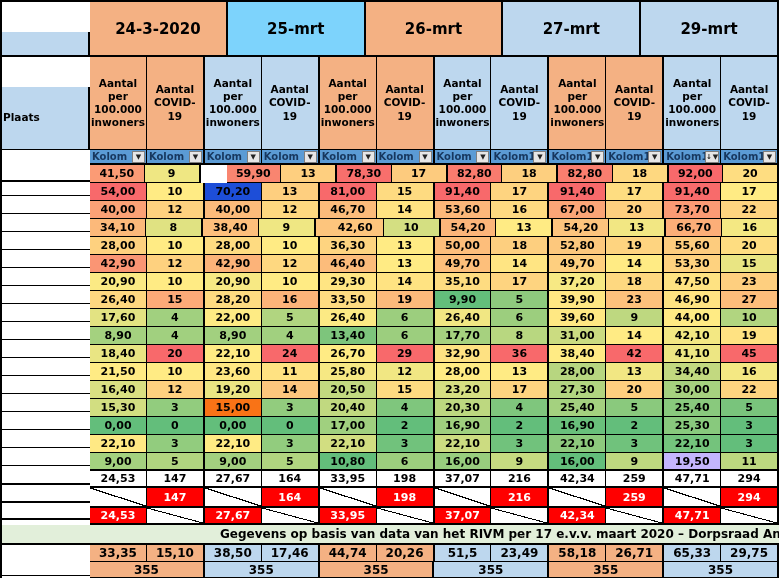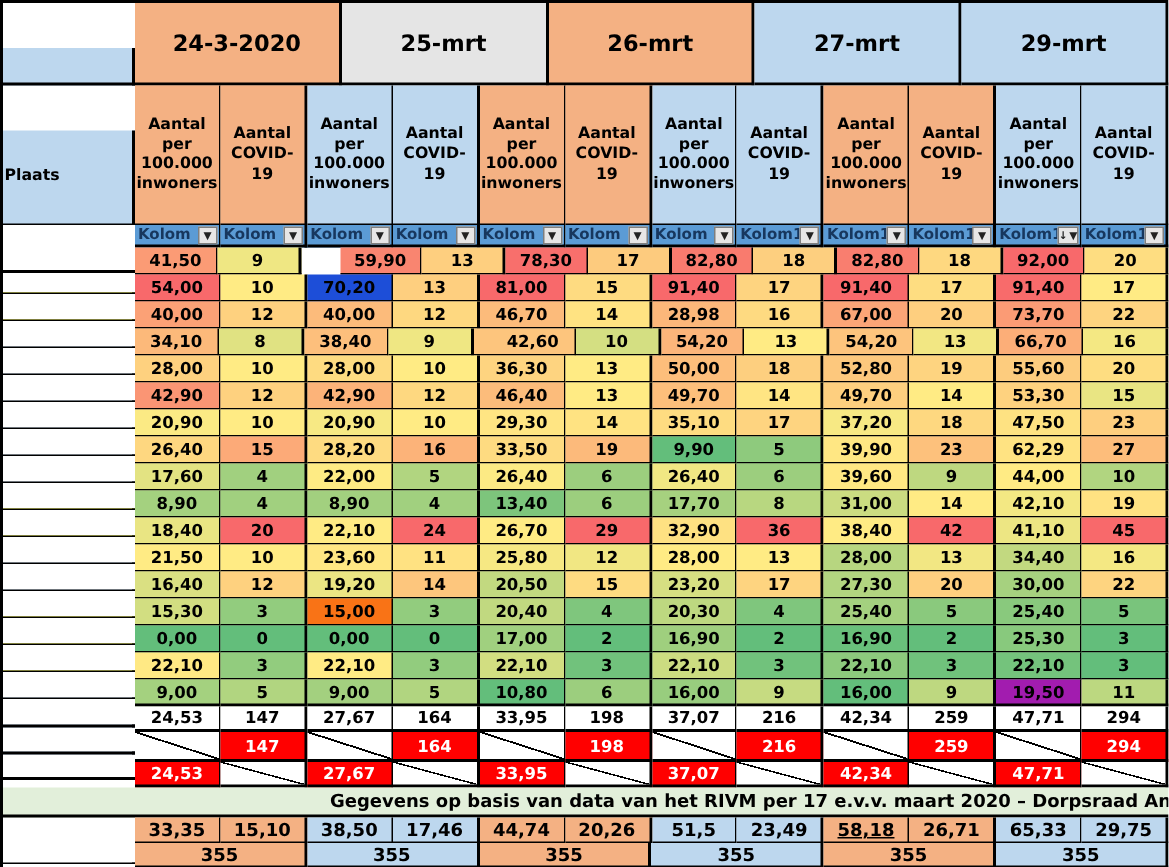--- a/index.html
+++ b/index.html
@@ -43,21 +43,21 @@
              display:flex;align-items:center;font-weight:bold;font-size:12px;white-space:nowrap;overflow:hidden;padding-left:218px;}
   .end-label{justify-content:flex-end;white-space:nowrap;background:#fff;padding-right:3px;}
 </style>
 </head>
 <body>
 
 <div class="sheet">
   <div class="row r-hdr1 tb" id="hdr1">
       <div class="c label-col gr" style="background: rgb(189, 215, 238);"></div>
       <div class="c c2 gr" style="background: rgb(244, 177, 131);">24-3-2020</div>
-      <div class="c c2 gr" style="background: #e5e5e5;">25-mrt</div>
+      <div class="c c2 gr" style="background: #7dd3fc;">25-mrt</div>
       <div class="c c2 gr" style="background: rgb(244, 177, 131);">26-mrt</div>
       <div class="c c2 gr" style="background: rgb(189, 215, 238);">27-mrt</div>
       <div class="c c2 gr" style="background: rgb(189, 215, 238);">29-mrt</div>
     </div>
   <div class="row r-hdr2" id="hdr2">
       <div class="c label-col gr plaats" style="background: rgb(189, 215, 238);">Plaats</div>
       <div class="c" style="background: rgb(244, 177, 131);">Aantal per 100.000 inwoners</div>
       <div class="c gr" style="background: rgb(244, 177, 131);">Aantal COVID-19</div>
       <div class="c" style="background: rgb(189, 215, 238);">Aantal per 100.000 inwoners</div>
       <div class="c gr" style="background: rgb(189, 215, 238);">Aantal COVID-19</div>
@@ -183,21 +183,21 @@
         <div class="c gr" style="background: rgb(255, 235, 132);">17</div>
       </div>
       <div class="row r-data">
         <div class="c label-col gr name-cell" style="background: rgb(189, 215, 238);">Bergen (NH)</div>
         <div class="c" style="background: rgb(251, 161, 118);">40,00</div>
         <div class="c gr" style="background: rgb(254, 209, 127);">12</div>
         <div class="c" style="background: rgb(252, 187, 123);">40,00</div>
         <div class="c gr" style="background: rgb(254, 216, 128);">12</div>
         <div class="c" style="background: rgb(252, 187, 123);">46,70</div>
         <div class="c gr" style="background: rgb(255, 227, 130);">14</div>
-        <div class="c" style="background: rgb(252, 183, 122);">28,98</div>
+        <div class="c" style="background: rgb(252, 183, 122);">53,60</div>
         <div class="c gr" style="background: rgb(254, 218, 129);">16</div>
         <div class="c" style="background: rgb(251, 165, 119);">67,00</div>
         <div class="c gr" style="background: rgb(254, 207, 127);">20</div>
         <div class="c" style="background: rgb(251, 155, 117);">73,70</div>
         <div class="c gr" style="background: rgb(254, 212, 128);">22</div>
       </div>
       <div class="row r-data">
         <div class="c label-col gr name-cell" style="background: rgb(189, 215, 238);">Heiloo</div>
         <div class="c" style="background: rgb(252, 185, 122);">34,10</div>
         <div class="c gr" style="background: rgb(224, 226, 130);">8</div>
@@ -262,21 +262,21 @@
         <div class="c" style="background: rgb(254, 215, 128);">26,40</div>
         <div class="c gr" style="background: rgb(252, 170, 120);">15</div>
         <div class="c" style="background: rgb(254, 219, 129);">28,20</div>
         <div class="c gr" style="background: rgb(252, 179, 121);">16</div>
         <div class="c" style="background: rgb(254, 219, 129);">33,50</div>
         <div class="c gr" style="background: rgb(252, 186, 123);">19</div>
         <div class="c" style="background: rgb(99, 190, 123);">9,90</div>
         <div class="c gr" style="background: rgb(142, 202, 125);">5</div>
         <div class="c" style="background: rgb(255, 231, 131);">39,90</div>
         <div class="c gr" style="background: rgb(253, 193, 124);">23</div>
-        <div class="c" style="background: rgb(255, 227, 130);">62,29</div>
+        <div class="c" style="background: rgb(255, 227, 130);">46,90</div>
         <div class="c gr" style="background: rgb(253, 189, 123);">27</div>
       </div>
       <div class="row r-data">
         <div class="c label-col gr name-cell" style="background: rgb(255, 255, 0); padding-left: 28px;">Koggenland</div>
         <div class="c" style="background: rgb(227, 227, 130);">17,60</div>
         <div class="c gr" style="background: rgb(161, 208, 127);">4</div>
         <div class="c" style="background: rgb(254, 235, 132);">22,00</div>
         <div class="c gr" style="background: rgb(177, 213, 128);">5</div>
         <div class="c" style="background: rgb(252, 234, 132);">26,40</div>
         <div class="c gr" style="background: rgb(156, 206, 126);">6</div>
@@ -397,21 +397,21 @@
         <div class="c" style="background: rgb(164, 209, 127);">9,00</div>
         <div class="c gr" style="background: rgb(177, 213, 128);">5</div>
         <div class="c" style="background: rgb(163, 208, 127);">9,00</div>
         <div class="c gr" style="background: rgb(177, 213, 128);">5</div>
         <div class="c" style="background: rgb(99, 190, 123);">10,80</div>
         <div class="c gr" style="background: rgb(156, 206, 126);">6</div>
         <div class="c" style="background: rgb(152, 205, 126);">16,00</div>
         <div class="c gr" style="background: rgb(198, 219, 129);">9</div>
         <div class="c" style="background: rgb(99, 190, 123);">16,00</div>
         <div class="c gr" style="background: rgb(190, 216, 128);">9</div>
-        <div class="c" style="background: #a21caf;">19,50</div>
+        <div class="c" style="background: #c4b5fd;">19,50</div>
         <div class="c gr" style="background: rgb(188, 216, 128);">11</div>
       </div>
     </div>
   <div class="row r-sub tb" id="subtotalRow">
       <div class="c label-col gr" style="background: rgb(189, 215, 238);"></div>
       <div class="c">24,53</div>
       <div class="c gr">147</div>
       <div class="c">27,67</div>
       <div class="c gr">164</div>
       <div class="c">33,95</div>
@@ -461,21 +461,21 @@
   <div class="row r-land" id="landelijkRow">
       <div class="c label-col gr end-label">Landelijk</div>
       <div class="c" style="background: rgb(244, 177, 131);">33,35</div>
       <div class="c gr" style="background: rgb(244, 177, 131);">15,10</div>
       <div class="c" style="background: rgb(189, 215, 238);">38,50</div>
       <div class="c gr" style="background: rgb(189, 215, 238);">17,46</div>
       <div class="c" style="background: rgb(244, 177, 131);">44,74</div>
       <div class="c gr" style="background: rgb(244, 177, 131);">20,26</div>
       <div class="c" style="background: rgb(189, 215, 238);">51,5</div>
       <div class="c gr" style="background: rgb(189, 215, 238);">23,49</div>
-      <div class="c" style="background: rgb(244, 177, 131); text-decoration: underline;">58,18</div>
+      <div class="c" style="background: rgb(244, 177, 131);">58,18</div>
       <div class="c gr" style="background: rgb(244, 177, 131);">26,71</div>
       <div class="c" style="background: rgb(189, 215, 238);">65,33</div>
       <div class="c gr" style="background: rgb(189, 215, 238);">29,75</div>
     </div>
   <div class="row r-gmt tb" id="gemeentenRow">
       <div class="c label-col gr end-label">Aantal gemeenten</div>
       <div class="c c2 gr" style="background: rgb(244, 177, 131);">355</div>
       <div class="c c2 gr" style="background: rgb(189, 215, 238);">355</div>
       <div class="c c2 gr" style="background: rgb(244, 177, 131);">355</div>
       <div class="c c2 gr" style="background: rgb(189, 215, 238);">355</div>

